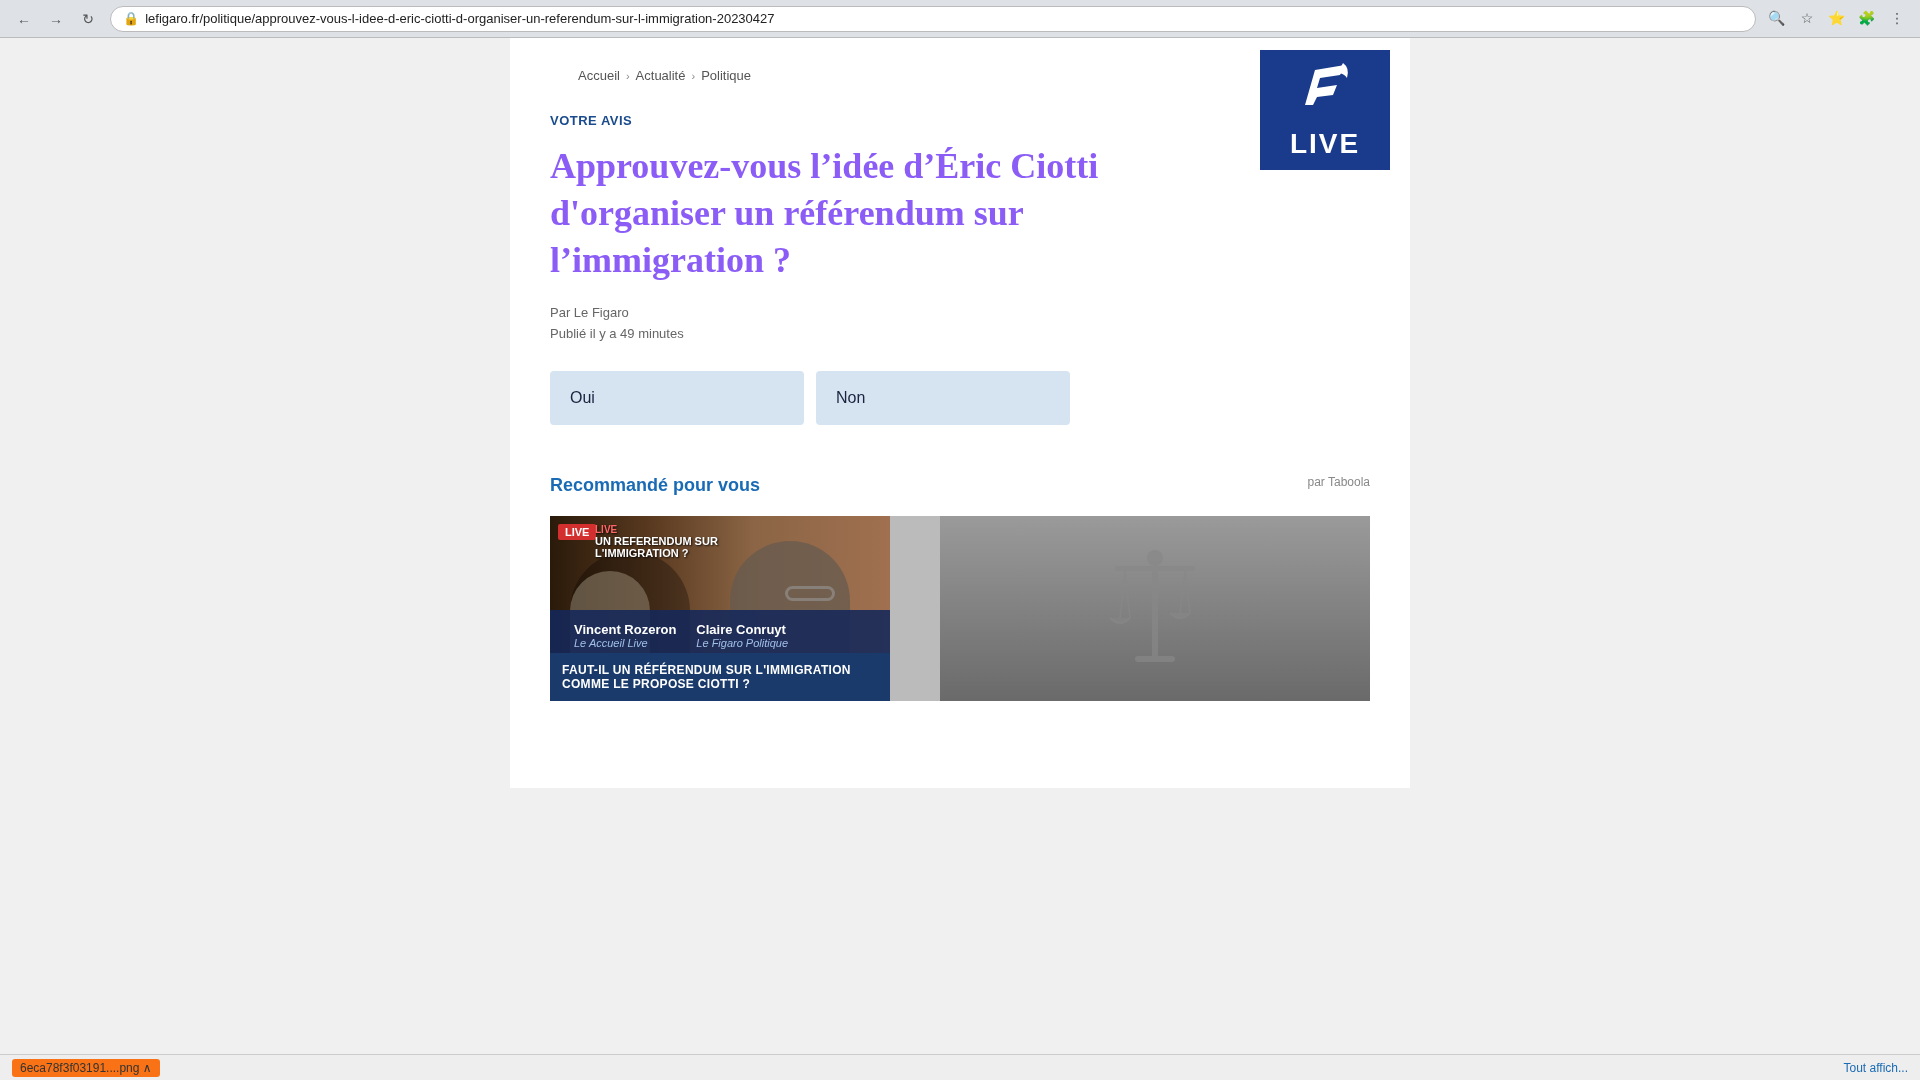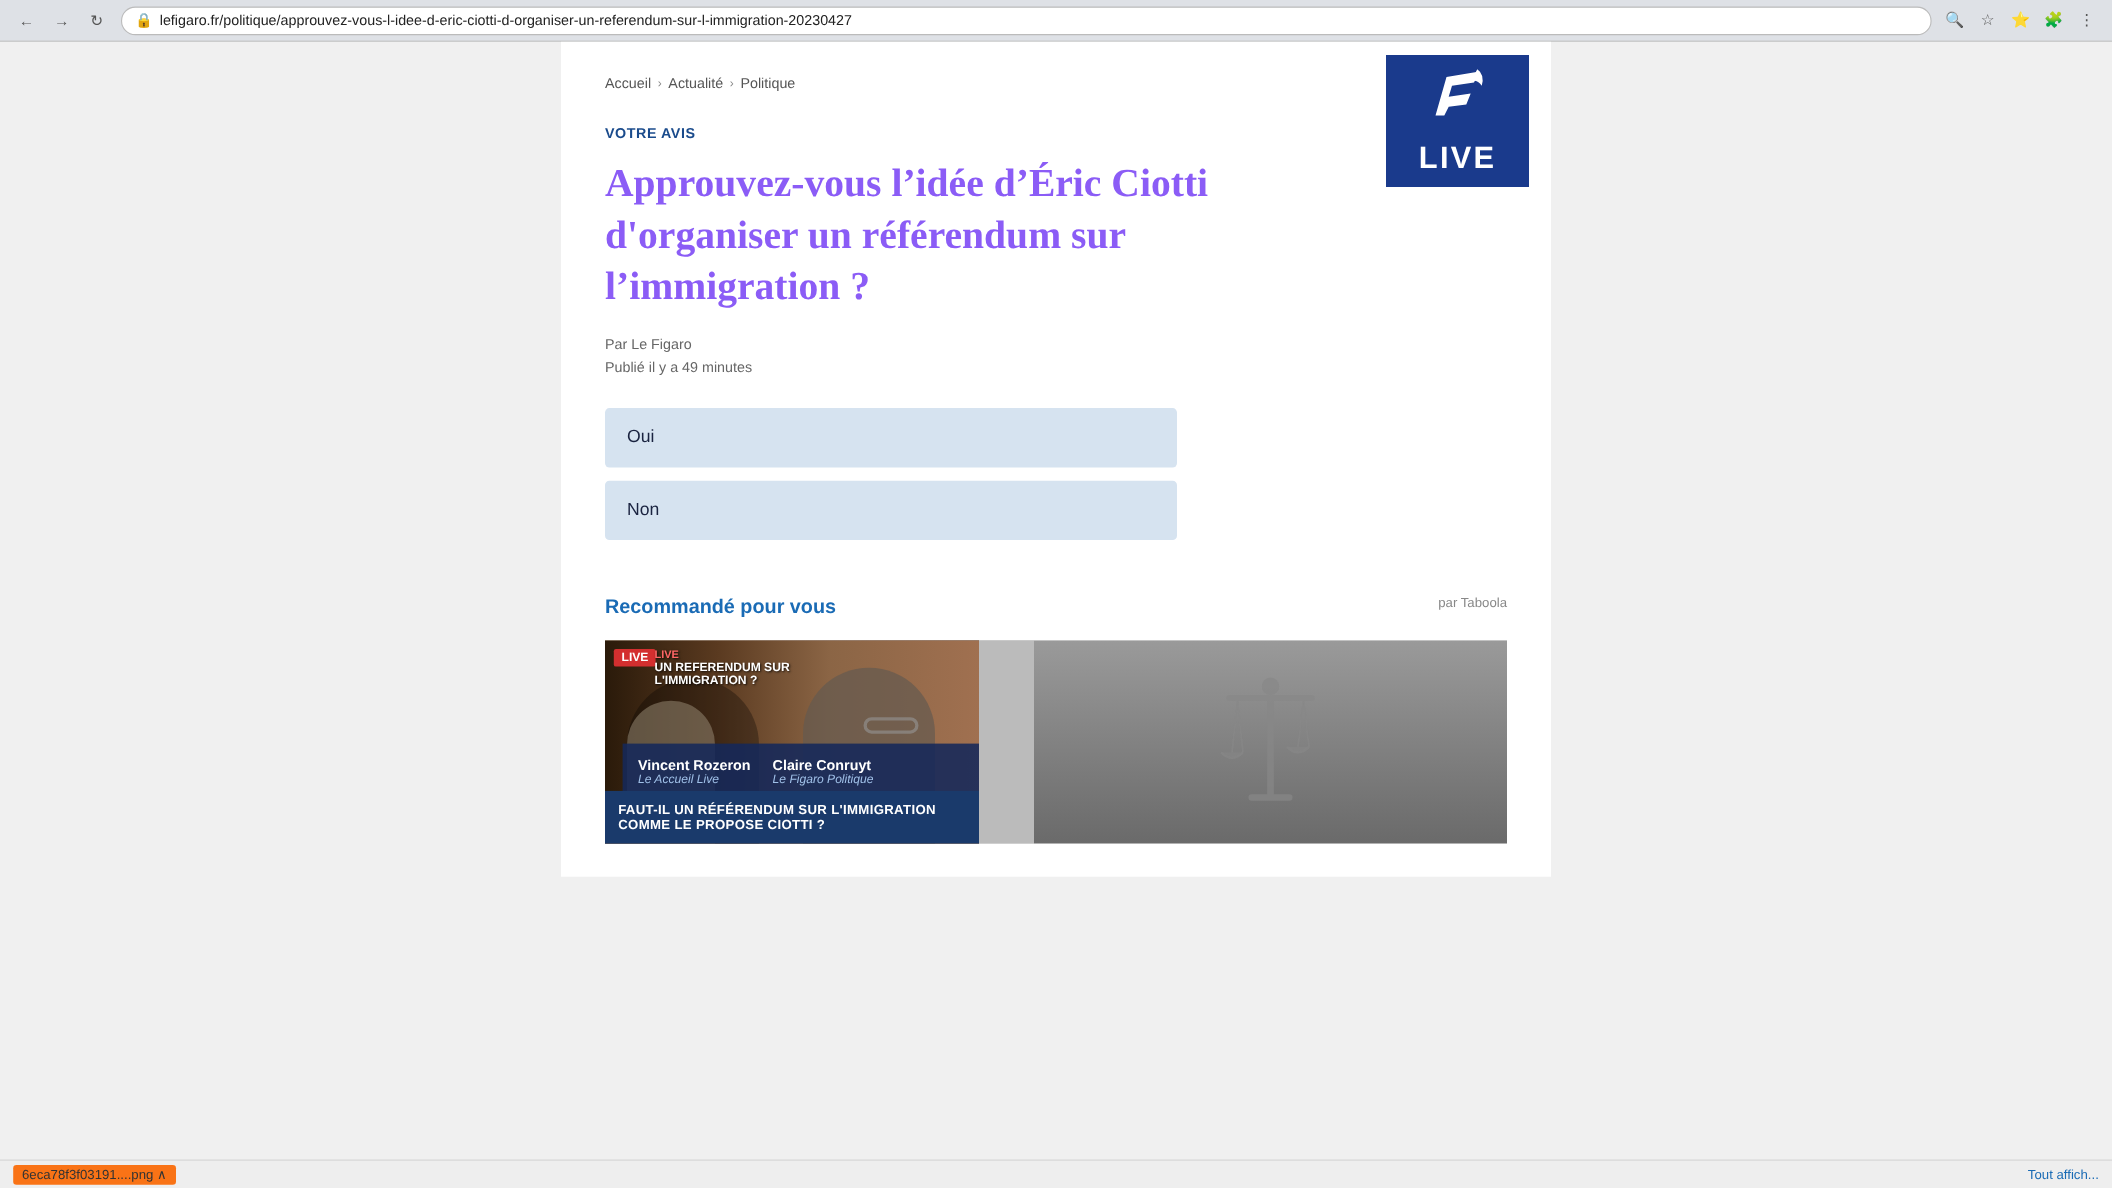--- a/index.html
+++ b/index.html
@@ -93,20 +93,21 @@
 
     
     .breadcrumb {
       display: flex;
       align-items: center;
       gap: 6px;
       font-family: Arial, sans-serif;
       font-size: 13px;
       color: #555;
       margin-bottom: 30px;
+      margin-left: 28px;
     }
 
     .breadcrumb-separator {
       color: #888;
       font-size: 11px;
     }
 
     .breadcrumb a {
       color: #555;
       text-decoration: none;
@@ -139,21 +140,21 @@
       font-size: 13px;
       color: #666;
       margin-bottom: 26px;
       line-height: 1.6;
     }
 
     
     .poll-container {
       max-width: 520px;
       display: flex;
-      flex-direction: column;
+      flex-direction: row;
       gap: 12px;
       margin-bottom: 50px;
     }
 
     .poll-option {
       background: #d6e3f0;
       border: none;
       border-radius: 4px;
       padding: 18px 20px;
       text-align: left;
@@ -385,21 +386,21 @@
           </div>
 
           <div style="position:absolute; top:8px; left:8px; background:#d32f2f; color:white; font-family:Arial,sans-serif; font-size:11px; font-weight:bold; padding:2px 7px; border-radius:2px;">LIVE</div>
 
           <div style="position:absolute; top:8px; left:45px; color:white; font-family:Arial,sans-serif; font-size:11px; font-weight:bold; text-shadow:1px 1px 2px rgba(0,0,0,0.8);">
             <div style="color:#ff6666; font-size:10px;">LIVE</div>
             <div>UN REFERENDUM SUR</div>
             <div>L'IMMIGRATION ?</div>
           </div>
 
-          <div style="position:absolute; bottom:40px; left:16px; right:0; background:rgba(20,40,90,0.88); padding:12px 14px;">
+          <div style="position:absolute; bottom:40px; left:0; right:0; background:rgba(20,40,90,0.88); padding:12px 24px;">
             <div style="display:flex; gap:20px;">
               <div>
                 <div style="font-family:Arial,sans-serif; font-size:13px; font-weight:bold; color:white;">Vincent Rozeron</div>
                 <div style="font-family:Arial,sans-serif; font-size:11px; color:#a0c0e8; font-style:italic;">Le Accueil Live</div>
               </div>
               <div>
                 <div style="font-family:Arial,sans-serif; font-size:13px; font-weight:bold; color:white;">Claire Conruyt</div>
                 <div style="font-family:Arial,sans-serif; font-size:11px; color:#a0c0e8; font-style:italic;">Le Figaro Politique</div>
               </div>
             </div>

